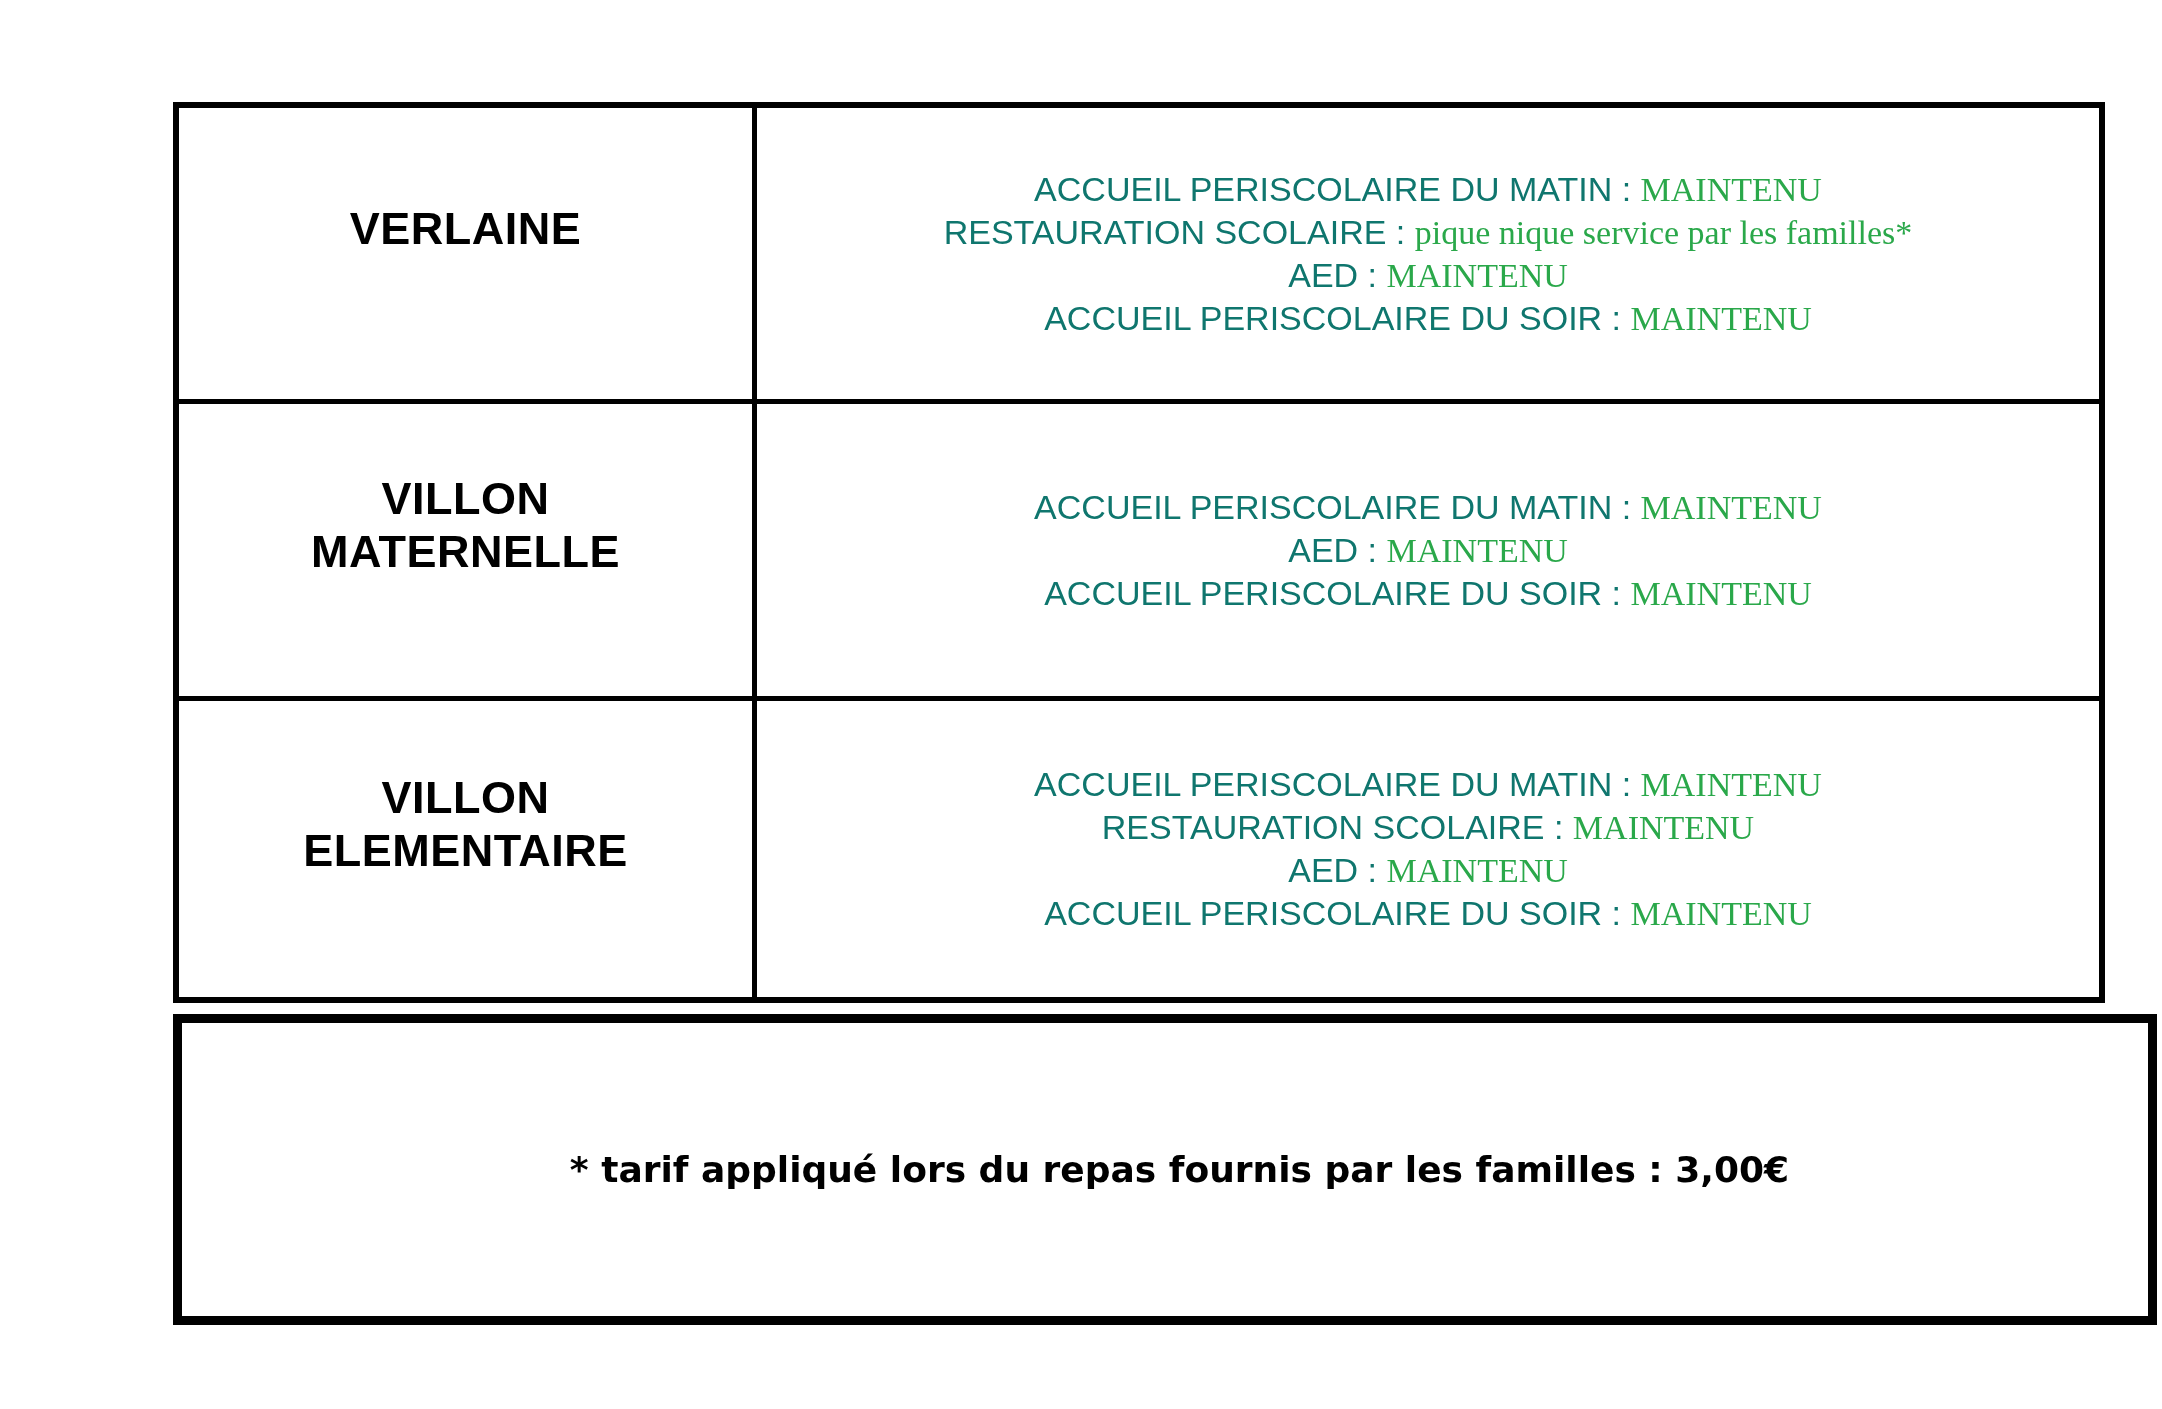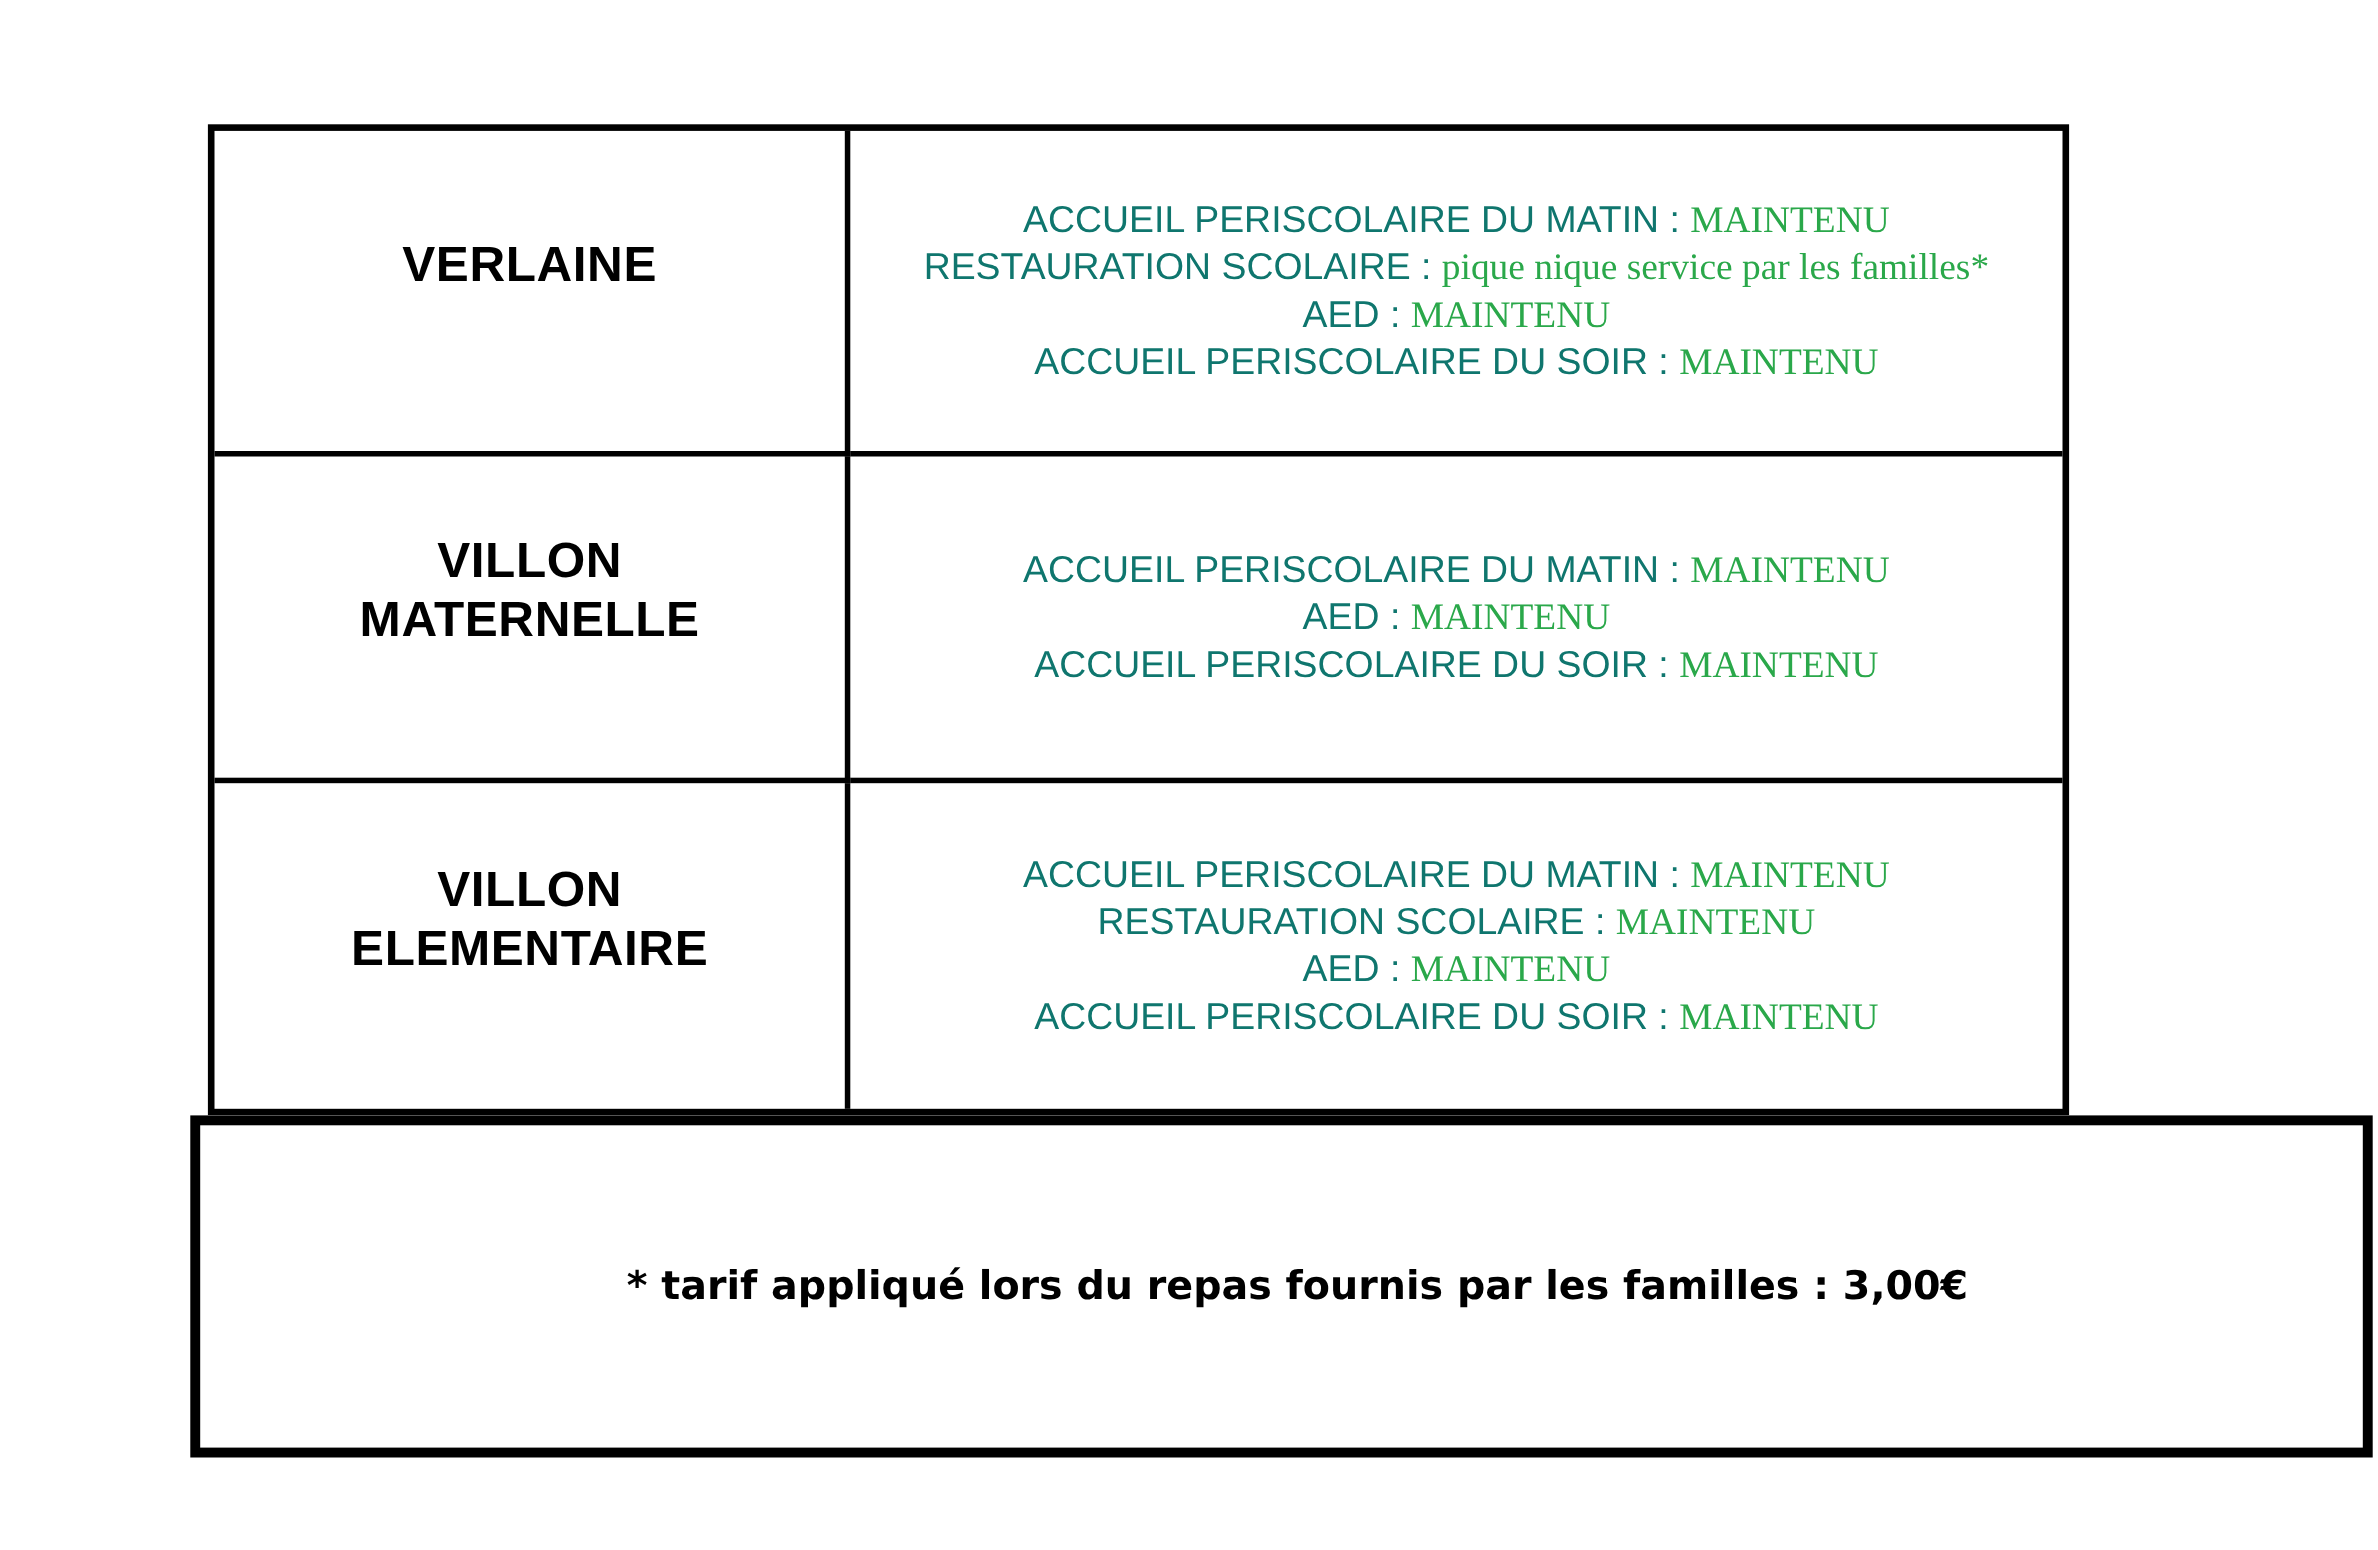--- a/index.html
+++ b/index.html
@@ -13,30 +13,29 @@
     position: relative;
     overflow: hidden;
     font-family: "Liberation Sans", sans-serif;
     color: #000000;
   }
 
   
   .main-table {
     position: absolute;
     left: 173px;
-    top: 113px;
-    width: 1692px;
+    top: 102px;
+    width: 1932px;
     height: 901px;
     border: 6px solid #000;
     box-sizing: border-box;
     display: grid;
     grid-template-columns: 578px 1fr;
     grid-template-rows: 296px 297px 1fr;
     background: #fff;
-    margin-left: 16px;
   }
   .cell { box-sizing: border-box; }
   .bb { border-bottom: 5px solid #000; }
   .school-cell {
     border-right: 5px solid #000;
     display: flex;
     align-items: center;
     justify-content: center;
     text-align: center;
   }

